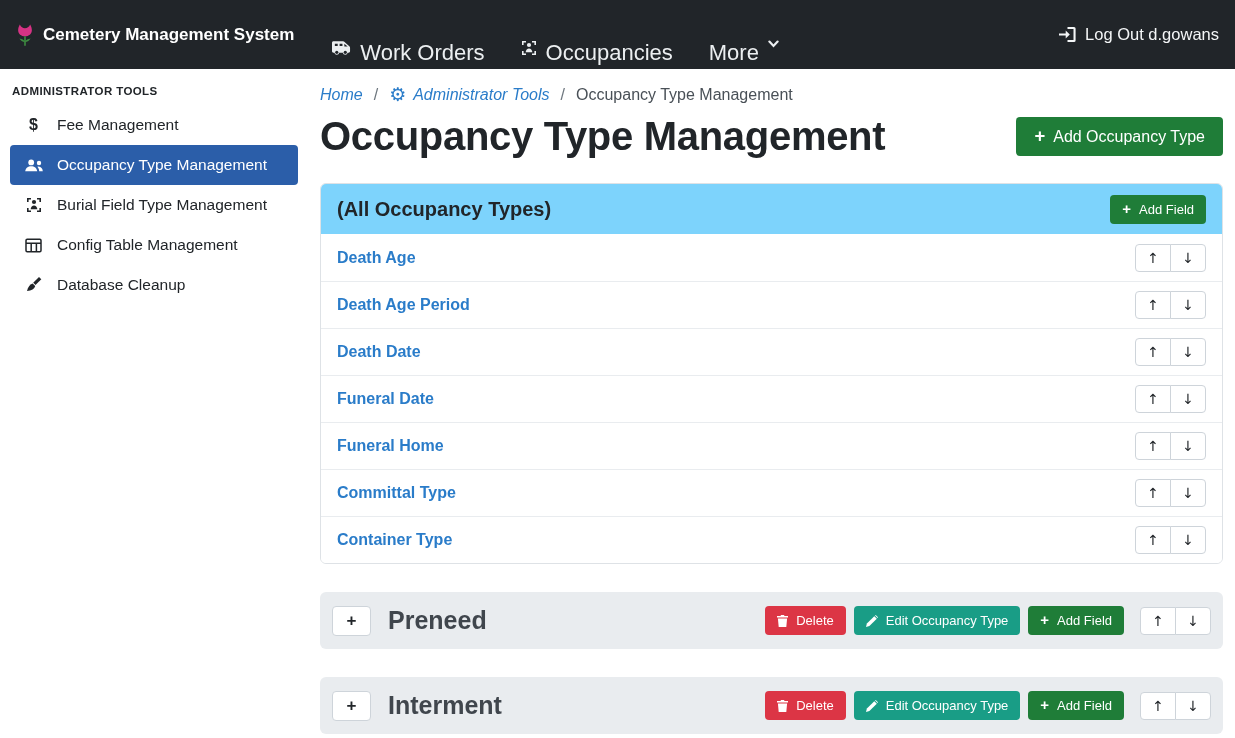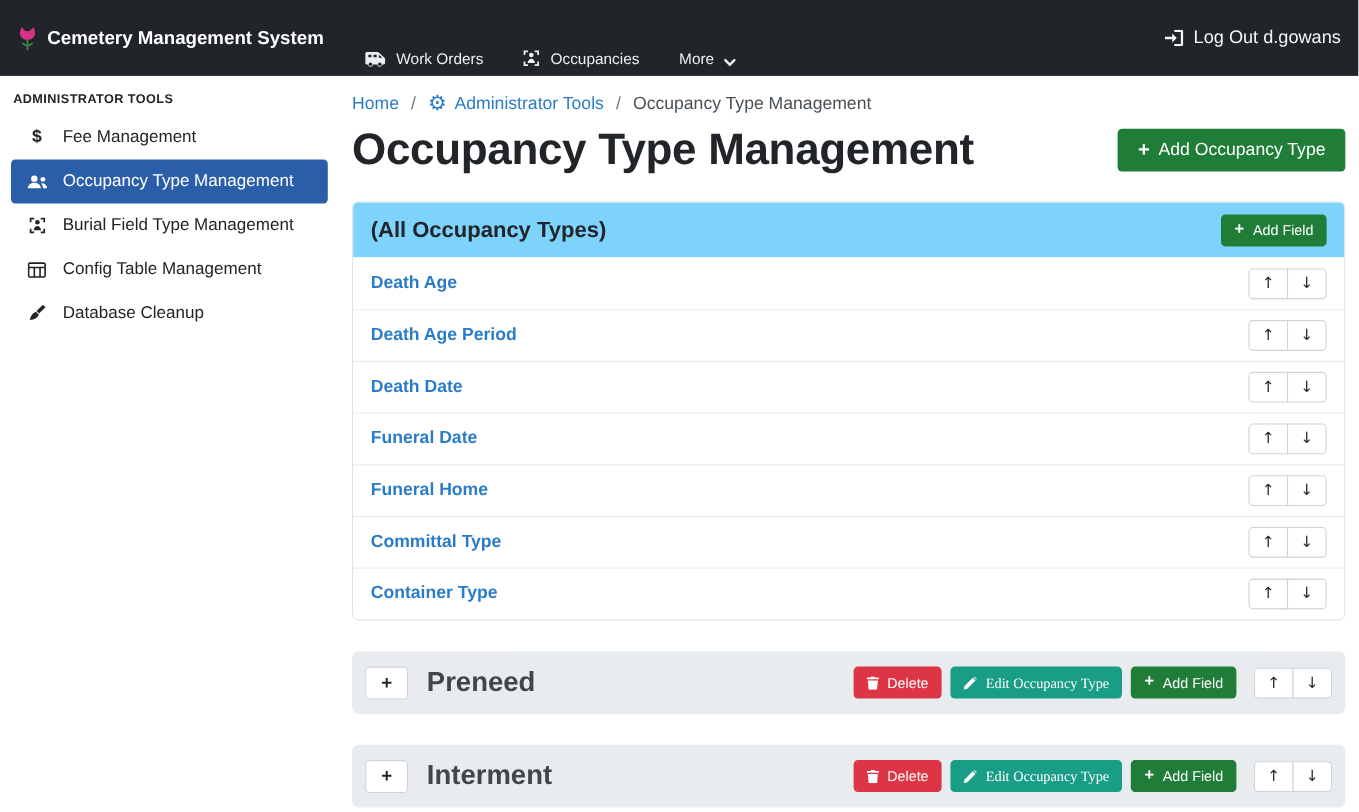--- a/index.html
+++ b/index.html
@@ -12,21 +12,21 @@
   a { text-decoration:none; cursor:pointer; }
   button { font-family:inherit; cursor:pointer; }
 
   
   .navbar {
     height:69px; background:#212529; display:flex; align-items:center;
     padding:0 16px; gap:8px;
   }
   .brand { display:flex; align-items:center; gap:9px; color:#fff; font-weight:700; font-size:17px; }
   .nav-links { display:flex; align-items:center; gap:36px; margin-left:30px; }
-  .nav-link { color:#eceff1; font-size:14px; display:flex; align-items:flex-end; gap:9px;margin-top:36px; }
+  .nav-link { color:#eceff1; font-size:22px; display:flex; align-items:flex-start; gap:9px;margin-top:36px; }
   .logout { margin-left:auto; color:#f4f6f7; font-size:16.5px; display:flex; align-items:center; gap:9px; }
   .nav-ico { display:flex; align-items:center; }
 
   
   .layout { display:flex; height:683px; }
   .sidebar { flex:0 0 308px; padding-top:6px; }
   .side-head {
     font-size:11.5px; font-weight:700; letter-spacing:.4px;
     padding:10px 12px 8px; color:#212529; text-transform:uppercase;
   }
@@ -36,42 +36,42 @@
   }
   .side-item .ico { width:21px; display:flex; justify-content:center; align-items:center; color:#212529; }
   .side-item.active { background:#2b5ea9; color:#fff; }
   .side-item.active .ico { color:#fff; }
   .glyph-dollar { font-weight:700; font-size:16px; }
 
   .main { flex:1; padding:0 12px; }
 
   
   .breadcrumb { display:flex; align-items:center; gap:11px; padding-top:16px; font-size:16px; }
-  .crumb-link { color:#2a7cc9; display:flex; align-items:center; gap:7px; }
+  .crumb-link { color:#2a7cc9; display:flex; align-items:center; gap:7px;font-style:italic; }
   .crumb-sep { color:#6c757d; }
   .crumb-current { color:#495057; }
   .gear { font-size:19px; line-height:1; color:#2a7cc9; font-family:"DejaVu Sans", sans-serif; }
 
   
   .title-row { display:flex; align-items:center; justify-content:space-between; margin-top:10px; }
   .page-title { margin:0; font-size:40px; font-weight:600; letter-spacing:-.3px; color:#212529; }
   .btn { border:none; border-radius:4px; display:inline-flex; align-items:center; gap:8px; color:#fff; }
   .btn .plus { font-weight:700; font-size:1.15em; line-height:1; }
   .btn-add-type { background:#1f7d38; font-size:16px; padding:10px 18px; }
 
   
   .card { margin-top:24px; border:1px solid #dee2e6; border-radius:6px; overflow:hidden; }
   .card-header {
     background:#7dd3fc; height:50px; display:flex; align-items:center;
     justify-content:space-between; padding:0 16px;
   }
   .card-title { font-size:20px; font-weight:600; color:#212529; }
   .btn-sm { font-size:13px; height:29px; padding:0 12px; }
   .btn-green { background:#1f7d38; }
-  .btn-teal { background:#199d86;font-family:Liberation Serif, serif; }
+  .btn-teal { background:#199d86; }
   .btn-red { background:#dc3545; }
 
   .field-row {
     height:47px; background:#fff; display:flex; align-items:center;
     justify-content:space-between; padding:0 16px; border-top:1px solid #e9ecef;
   }
   .field-row:first-child { border-top:none; }
   .field-link { color:#2a7cc9; font-weight:700; font-size:16px; }
 
   .arrow-group { display:flex; }

